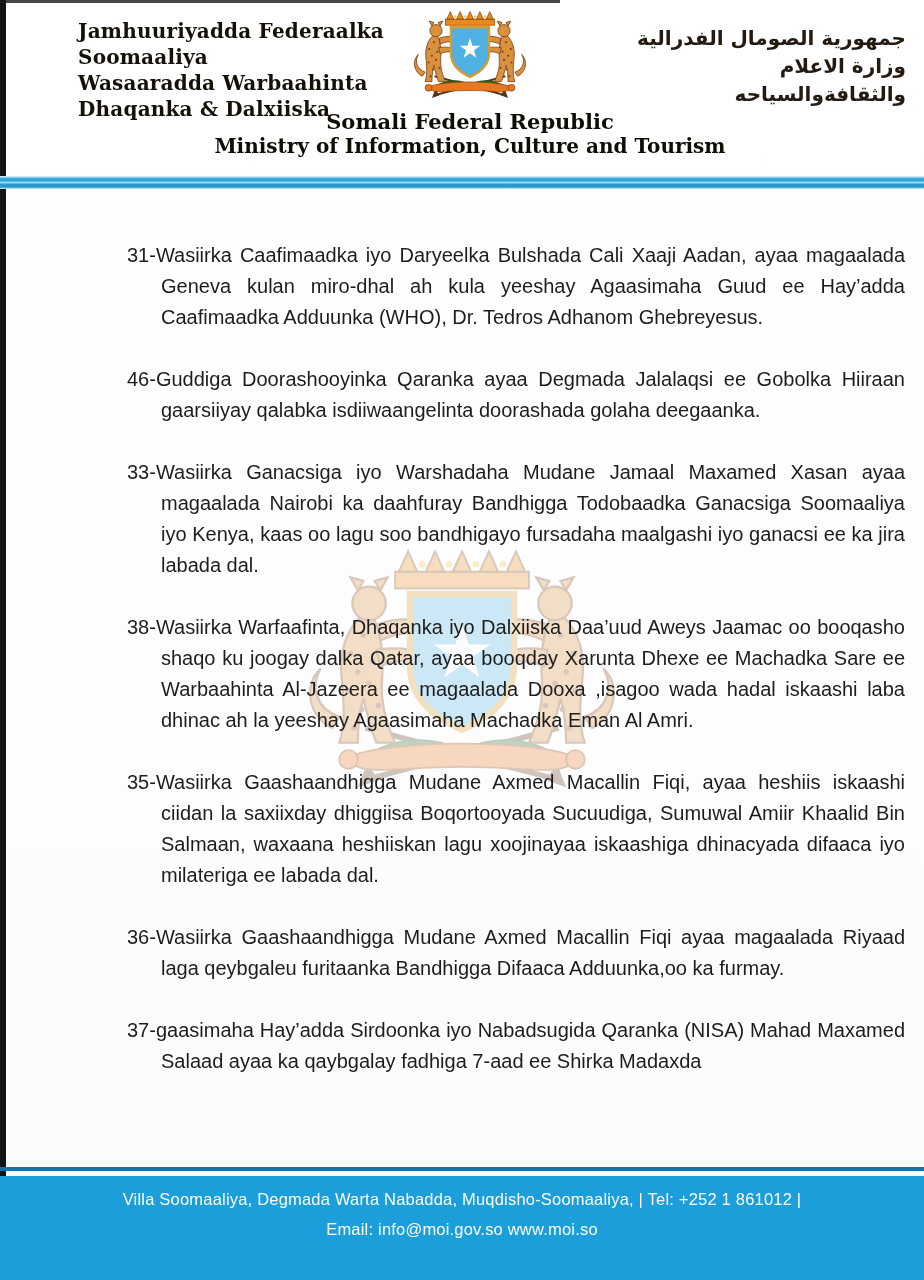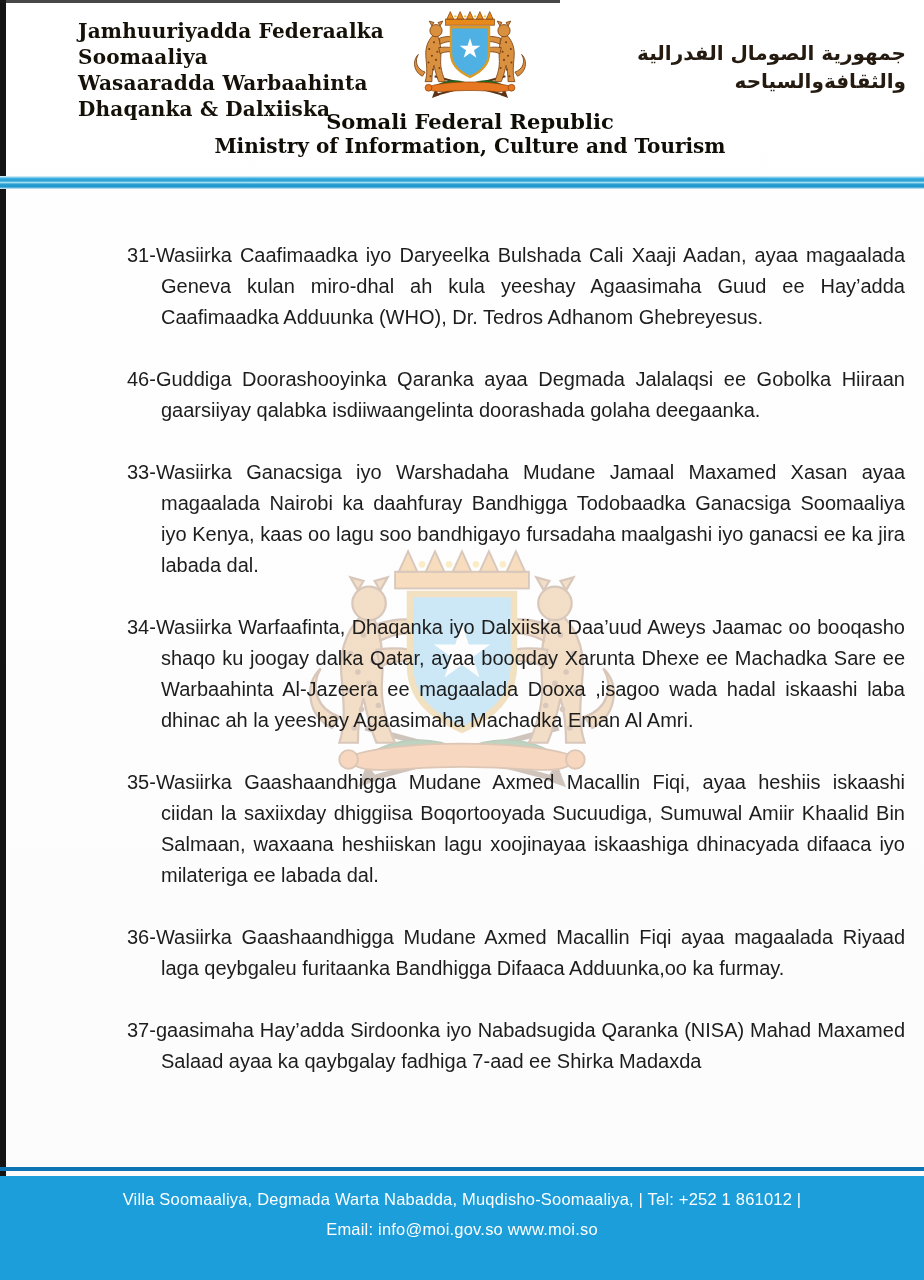--- a/index.html
+++ b/index.html
@@ -22,21 +22,21 @@
     position:absolute;left:78px;top:18px;
     font-family:"DejaVu Serif","Liberation Serif",serif;
     font-weight:bold;font-size:20px;line-height:26px;color:#151008;
     letter-spacing:.2px;
   }
   .crest{position:absolute;left:402px;top:8px;width:136px;height:116px;}
   .ministry-arabic{
     position:absolute;right:18px;top:24px;width:330px;
     direction:rtl;text-align:right;
     font-family:"DejaVu Sans",sans-serif;
-    font-weight:bold;font-size:20px;line-height:28px;color:#241a10;margin-top:15px;
+    font-weight:bold;font-size:20px;line-height:28px;color:#241a10;
   }
   .ministry-english{
     position:absolute;left:0;top:109px;width:940px;text-align:center;
     font-family:"DejaVu Serif","Liberation Serif",serif;
     font-weight:bold;color:#100c06;
   }
   .ministry-english .l1{font-size:21px;line-height:25px;}
   .ministry-english .l2{font-size:20px;line-height:24px;}
 
   .divider{
@@ -143,40 +143,41 @@
       <div>Wasaaradda Warbaahinta</div>
       <div>Dhaqanka &amp; Dalxiiska</div>
     </div>
 
     <svg class="crest" viewBox="0 0 200 170">
       <use href="#coa-art"></use>
     </svg>
 
     <div class="ministry-arabic">
       <div>جمهورية الصومال الفدرالية</div>
+      <div>وزارة الاعلام</div>
       <div>والثقافةوالسياحه</div>
     </div>
 
     <div class="ministry-english">
       <div class="l1">Somali Federal Republic</div>
       <div class="l2">Ministry of Information, Culture and Tourism</div>
     </div>
   </div>
 
   <div class="divider"></div>
 
   <svg class="watermark" viewBox="0 0 200 170">
     <use href="#coa-art"></use>
   </svg>
 
   <div class="doc-body">
     <div class="para"><span class="num">31-</span><span>Wasiirka Caafimaadka iyo Daryeelka Bulshada  Cali Xaaji Aadan, ayaa magaalada Geneva kulan miro-dhal ah kula yeeshay Agaasimaha Guud ee Hay’adda Caafimaadka Adduunka (WHO), Dr. Tedros Adhanom Ghebreyesus.</span></div>
     <div class="para"><span class="num">46-</span><span>Guddiga Doorashooyinka Qaranka ayaa Degmada Jalalaqsi ee Gobolka Hiiraan gaarsiiyay qalabka isdiiwaangelinta doorashada golaha deegaanka.</span></div>
     <div class="para"><span class="num">33-</span><span>Wasiirka Ganacsiga iyo Warshadaha Mudane Jamaal Maxamed Xasan ayaa magaalada Nairobi ka daahfuray Bandhigga Todobaadka Ganacsiga Soomaaliya iyo Kenya, kaas oo lagu soo bandhigayo fursadaha maalgashi iyo ganacsi ee ka jira labada dal.</span></div>
-    <div class="para"><span class="num">34-</span><span>Wasiirka Warfaafinta, Dhaqanka iyo Dalxiiska Daa’uud Aweys Jaamac oo booqasho shaqo ku joogay dalka Qatar, ayaa booqday Xarunta Dhexe ee Machadka Sare ee Warbaahinta Al-Jazeera ee magaalada Dooxa ,isagoo wada hadal iskaashi laba dhinac ah la yeeshay Agaasimaha Machadka Eman Al Amri.</span></div>
+    <div class="para"><span class="num">38-</span><span>Wasiirka Warfaafinta, Dhaqanka iyo Dalxiiska Daa’uud Aweys Jaamac oo booqasho shaqo ku joogay dalka Qatar, ayaa booqday Xarunta Dhexe ee Machadka Sare ee Warbaahinta Al-Jazeera ee magaalada Dooxa ,isagoo wada hadal iskaashi laba dhinac ah la yeeshay Agaasimaha Machadka Eman Al Amri.</span></div>
     <div class="para"><span class="num">35-</span><span>Wasiirka Gaashaandhigga  Mudane Axmed Macallin Fiqi, ayaa heshiis iskaashi ciidan la saxiixday dhiggiisa Boqortooyada Sucuudiga, Sumuwal Amiir Khaalid Bin Salmaan, waxaana heshiiskan lagu xoojinayaa iskaashiga dhinacyada difaaca iyo milateriga ee labada dal.</span></div>
     <div class="para"><span class="num">36-</span><span>Wasiirka Gaashaandhigga  Mudane Axmed Macallin Fiqi ayaa magaalada Riyaad laga qeybgaleu furitaanka Bandhigga Difaaca Adduunka,oo ka furmay.</span></div>
     <div class="para"><span class="num">37-</span><span>gaasimaha Hay’adda Sirdoonka iyo Nabadsugida Qaranka (NISA)  Mahad Maxamed Salaad ayaa ka qaybgalay fadhiga 7-aad ee Shirka Madaxda</span></div>
   </div>
 
   <div class="footer-line"></div>
   <div class="footer">
     <div>Villa Soomaaliya, Degmada Warta Nabadda, Muqdisho-Soomaaliya, | Tel: +252 1 861012 |</div>
     <div>Email: info@moi.gov.so www.moi.so</div>
   </div>

